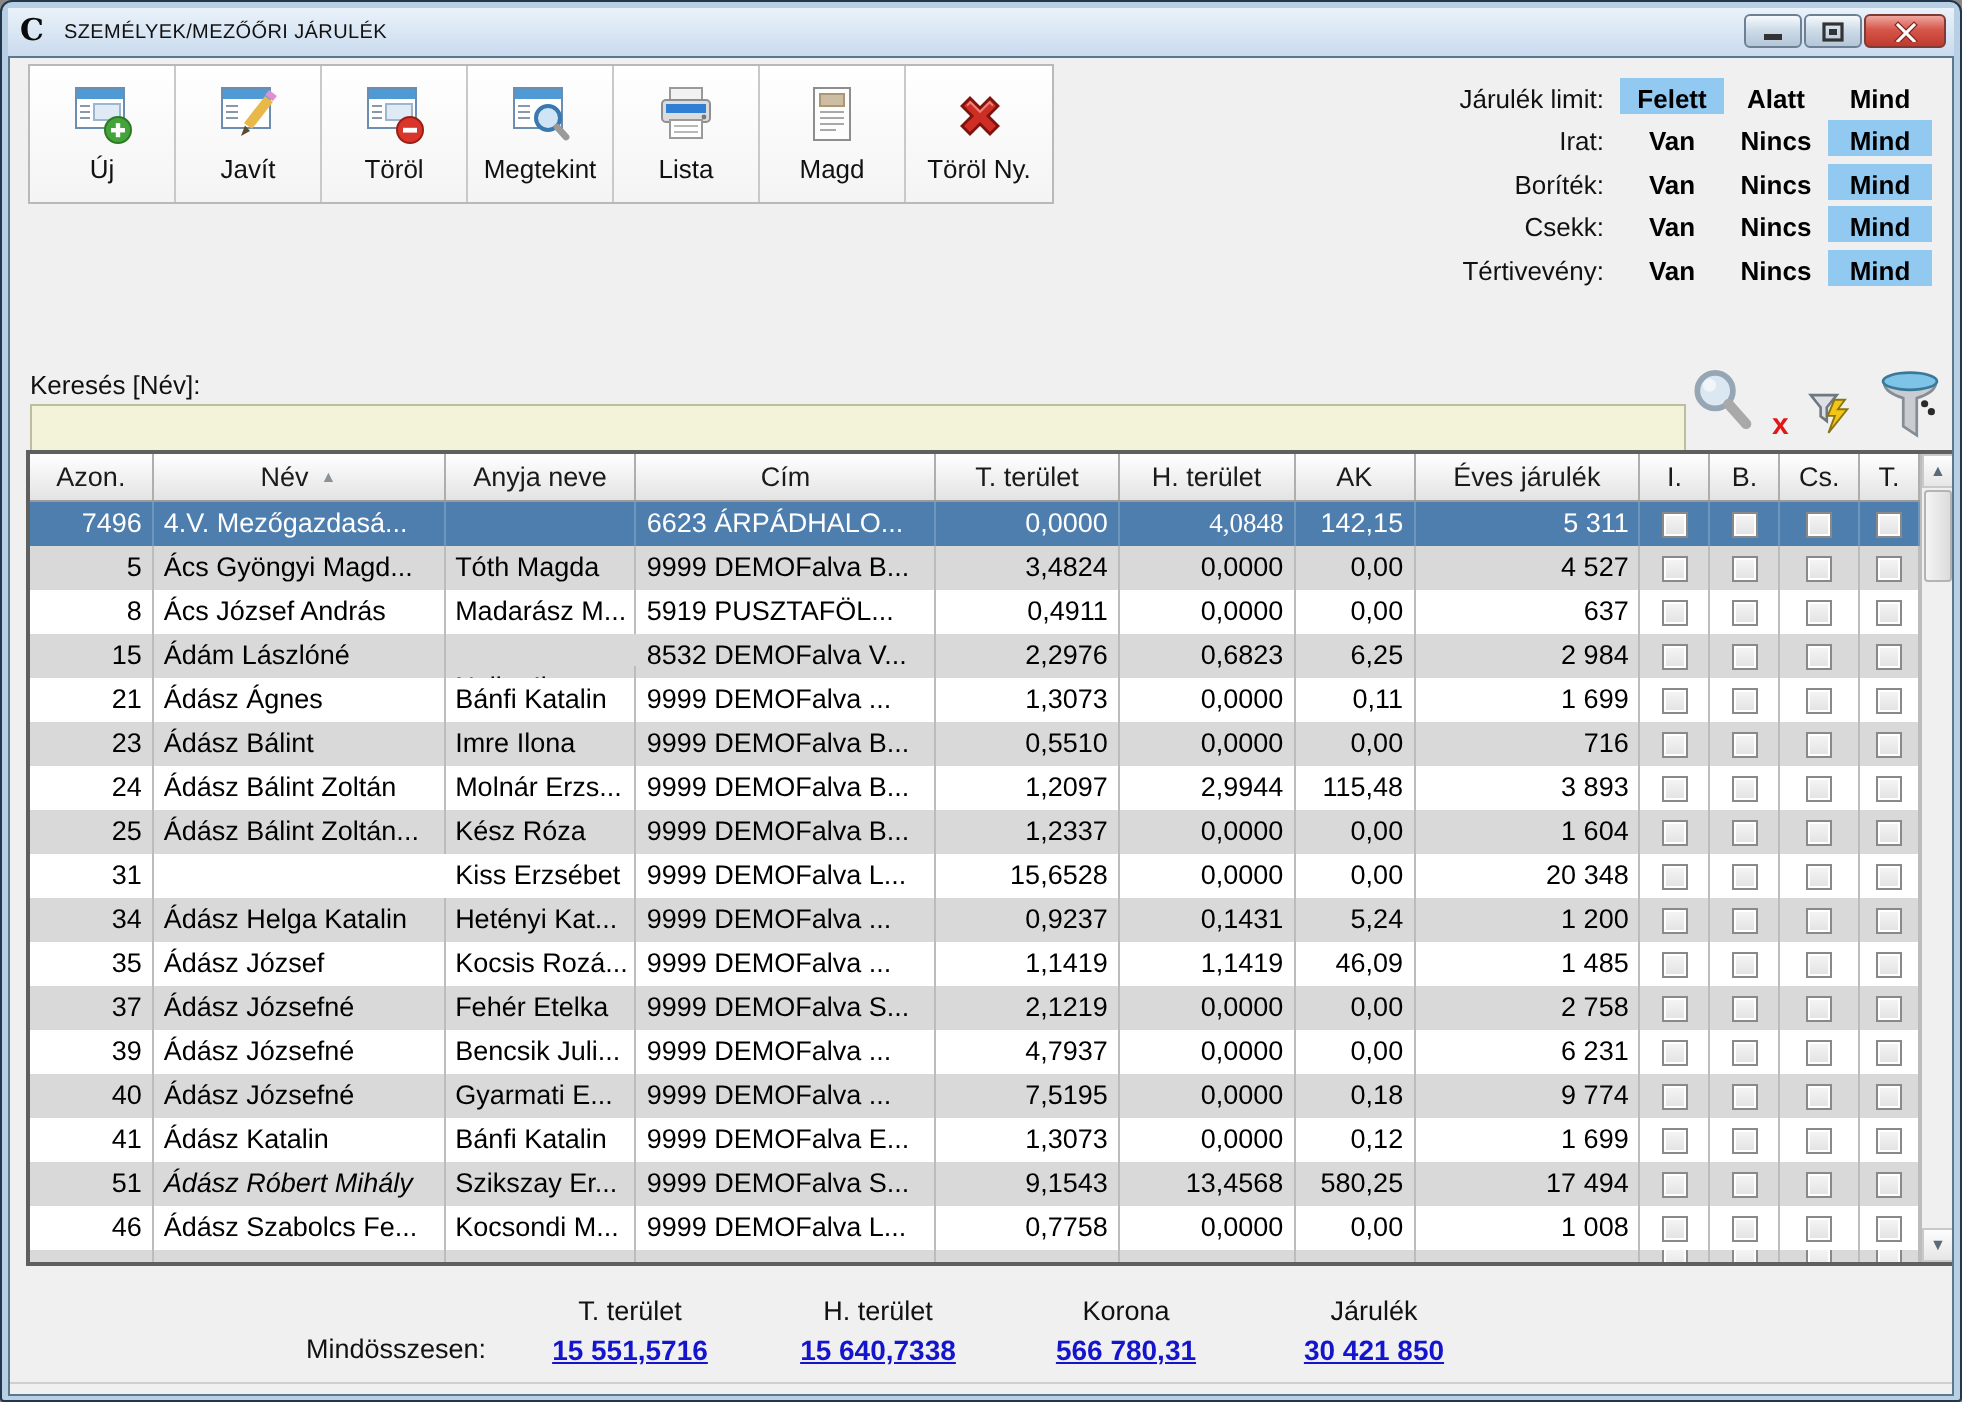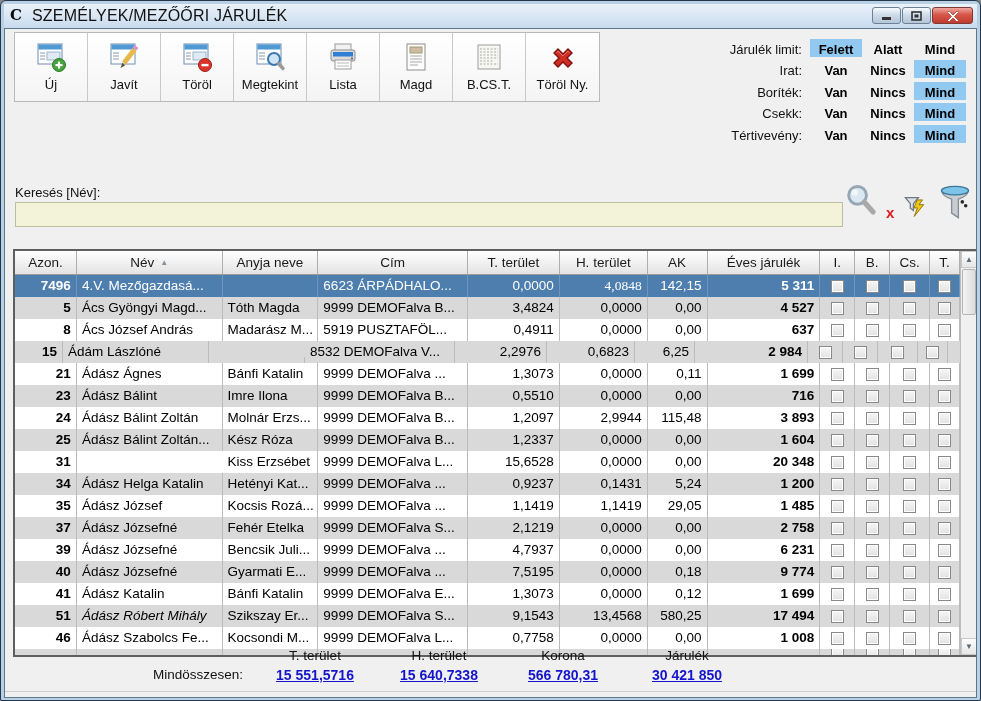--- a/index.html
+++ b/index.html
@@ -6,21 +6,21 @@
   html,body { width:981px; height:701px; }
   body { font-family:"Liberation Sans", sans-serif; background:#888; overflow:hidden; }
 
   .window { position:absolute; left:0; top:0; width:981px; height:701px;
     background:#b9cfe4; border:1px solid #22374c; border-radius:6px 6px 2px 2px;
     padding:3px; }
   .titlebar { height:24px; display:flex; align-items:center; padding:0 4px;
     background:linear-gradient(#eaf2fa,#c9dbee); position:relative; }
   .app-icon { width:16px; height:16px; font:900 15px/15px "DejaVu Serif", serif;
     color:#0a0a0a; margin:0 6px 0 2px; }
-  .title-text { font-size:16px; color:#111; letter-spacing:.2px; }
+  .title-text { font-size:10px; color:#111; letter-spacing:.2px; }
   .win-controls { position:absolute; right:4px; top:3px; display:flex; gap:1px; }
   .win-btn { width:29px; height:17px; border:1px solid #6e8094; border-radius:3px;
     background:linear-gradient(#f6fafd,#cfdce9 45%,#b4c6d8); display:flex;
     align-items:center; justify-content:center; font-size:10px; color:#333; }
   .win-btn.close { width:41px; background:linear-gradient(#f0a8a0,#d6564a 45%,#c03a2e);
     color:#fff; font-weight:bold; border-color:#7e3a34; }
   .win-btn svg { display:block; }
 
   .content { position:relative; width:973px; height:670px; background:#f0f0f0;
     border:1px solid #5a788e; overflow:hidden; }
@@ -45,38 +45,38 @@
   .f-opt.sel { background:#92c9f0; }
 
   
   .search-label { position:absolute; left:10px; top:156px; font-size:13px; color:#111; }
   .search-input { position:absolute; left:10px; top:173px; width:828px; height:25px;
     background:#f3f3da; border:1px solid #bebe9e; font-size:13px; padding:0 4px; }
   .s-icons { position:absolute; top:153px; left:838px; width:130px; height:46px; }
   .s-icons .si { position:absolute; }
 
   
-  .grid { position:absolute; left:8px; top:220px; width:966px; height:408px;
+  .grid { position:absolute; left:8px; top:196px; width:966px; height:408px;
     border:2px solid #5f5f5f; background:#3b82f6; overflow:hidden; }
   .g-inner { display:flex; height:100%; }
   .g-cols { width:947px; overflow:hidden; }
   .g-head { display:flex; height:24px;
     background:linear-gradient(#ffffff,#e3e3e3); border-bottom:1px solid #9a9a9a; }
   .g-hcell { display:flex; align-items:center; justify-content:center;
     border-right:1px solid #aeaeae; font-size:13.5px; color:#1a1a1a;
     position:relative; white-space:nowrap; overflow:hidden; }
   .sort-arrow { font-size:8px; color:#8a9298; margin-left:6px; }
   .g-row { display:flex; height:22px; background:#fff; cursor:default; }
   .g-row.alt { background:#d9d9d9; }
   .g-row.sel { background:#4e7eae; color:#fff; }
   .g-cell { border-right:1px solid #bcbcbc; font-size:13.5px; padding:3px 5px 0 5px;
     white-space:nowrap; overflow:hidden; }
   .g-row.sel .g-cell { border-right-color:#6e95bc; }
   .g-cell.num { text-align:right; }
-  .g-cell.b { font-weight:bold; }
+  .g-cell.b { font-weight:normal; }
   .g-cell.ck { display:flex; align-items:center; justify-content:center; padding:0; }
   .cb { width:13px; height:13px; border:1px solid #898989; background:
     linear-gradient(#f6f6f6,#e2e2e2); box-shadow:inset 0 0 0 1px #fff; }
 
   
   .sbar { width:17px; background:#f0f0f0; border-left:1px solid #bdbdbd;
     display:flex; flex-direction:column; }
   .sb-btn { height:17px; display:flex; align-items:center; justify-content:center;
     background:linear-gradient(#fdfdfd,#e6e6e6); border:1px solid #c9c9c9;
     font-size:8px; color:#5a6a76; }
@@ -207,36 +207,20 @@
             <svg width="34" height="32">
               <rect x="8" y="3" width="18" height="26" fill="#fdfdfd" stroke="#8e8e8e"></rect>
               <rect x="11" y="6" width="12" height="6" fill="#cdbda2" stroke="#a89878"></rect>
               <line x1="11" y1="15" x2="23" y2="15" stroke="#a8a8a8"></line>
               <line x1="11" y1="18" x2="23" y2="18" stroke="#a8a8a8"></line>
               <line x1="11" y1="21" x2="23" y2="21" stroke="#a8a8a8"></line>
               <line x1="11" y1="24" x2="19" y2="24" stroke="#a8a8a8"></line>
             </svg>
           </span>
           <span class="lb">Magd</span>
-        </div>
-        <div class="tb-btn">
-          <span class="ic">
-            <svg width="34" height="32">
-              <rect x="6" y="4" width="22" height="24" fill="#f6f6f3" stroke="#9c9c9c"></rect>
-              <g stroke="#aeae9e" stroke-dasharray="2,1.5">
-                <line x1="8" y1="8" x2="26" y2="8"></line>
-                <line x1="8" y1="11" x2="26" y2="11"></line>
-                <line x1="8" y1="14" x2="26" y2="14"></line>
-                <line x1="8" y1="17" x2="26" y2="17"></line>
-                <line x1="8" y1="20" x2="22" y2="20"></line>
-                <line x1="8" y1="23" x2="26" y2="23"></line>
-              </g>
-            </svg>
-          </span>
-          <span class="lb">B.CS.T.</span>
         </div>
         <div class="tb-btn">
           <span class="ic">
             <svg width="34" height="32">
               <path d="M8 12 L12 8 L17 13 L22 8 L26 12 L21 17 L26 22 L22 26 L17 21 L12 26 L8 22 L13 17 Z" fill="#cf2e24" stroke="#7e120e" stroke-width="1.4"></path>
               <path d="M10.5 11.8 L12.2 10.1 L17 14.9 L21.8 10.1 L23.5 11.8" fill="none" stroke="#f2968e" stroke-width="1" opacity=".8"></path>
             </svg>
           </span>
           <span class="lb">Töröl Ny.</span>
         </div>
@@ -405,21 +389,21 @@
                   <span class="cb"></span>
                 </div>
                 <div class="g-cell ck" style="width: 40px;">
                   <span class="cb"></span>
                 </div>
                 <div class="g-cell ck" style="width: 30px;">
                   <span class="cb"></span>
                 </div>
               </div>
               <div class="g-row alt">
-                <div class="g-cell num b" style="width: 48px;">15</div>
+                <div class="g-cell num b" style="width: 62px;">15</div>
                 <div class="g-cell" style="width: 146px;">Ádám Lászlóné</div>
                 <div class="g-cell" style="width: 96px; margin-top: 16px;">Neller Ilona</div>
                 <div class="g-cell" style="width: 150px;">8532 DEMOFalva V...</div>
                 <div class="g-cell num" style="width: 92px;">2,2976</div>
                 <div class="g-cell num" style="width: 88px;">0,6823</div>
                 <div class="g-cell num" style="width: 60px;">6,25</div>
                 <div class="g-cell num b" style="width: 113px;">2 984</div>
                 <div class="g-cell ck" style="width: 35px;">
                   <span class="cb"></span>
                 </div>
@@ -565,21 +549,21 @@
                   <span class="cb"></span>
                 </div>
               </div>
               <div class="g-row">
                 <div class="g-cell num b" style="width: 62px;">35</div>
                 <div class="g-cell" style="width: 146px;">Ádász József</div>
                 <div class="g-cell" style="width: 96px;">Kocsis Rozá...</div>
                 <div class="g-cell" style="width: 150px;">9999 DEMOFalva ...</div>
                 <div class="g-cell num" style="width: 92px;">1,1419</div>
                 <div class="g-cell num" style="width: 88px;">1,1419</div>
-                <div class="g-cell num" style="width: 60px;">29,05</div>
+                <div class="g-cell num" style="width: 60px;">46,09</div>
                 <div class="g-cell num b" style="width: 113px;">1 485</div>
                 <div class="g-cell ck" style="width: 35px;">
                   <span class="cb"></span>
                 </div>
                 <div class="g-cell ck" style="width: 35px;">
                   <span class="cb"></span>
                 </div>
                 <div class="g-cell ck" style="width: 40px;">
                   <span class="cb"></span>
                 </div>

